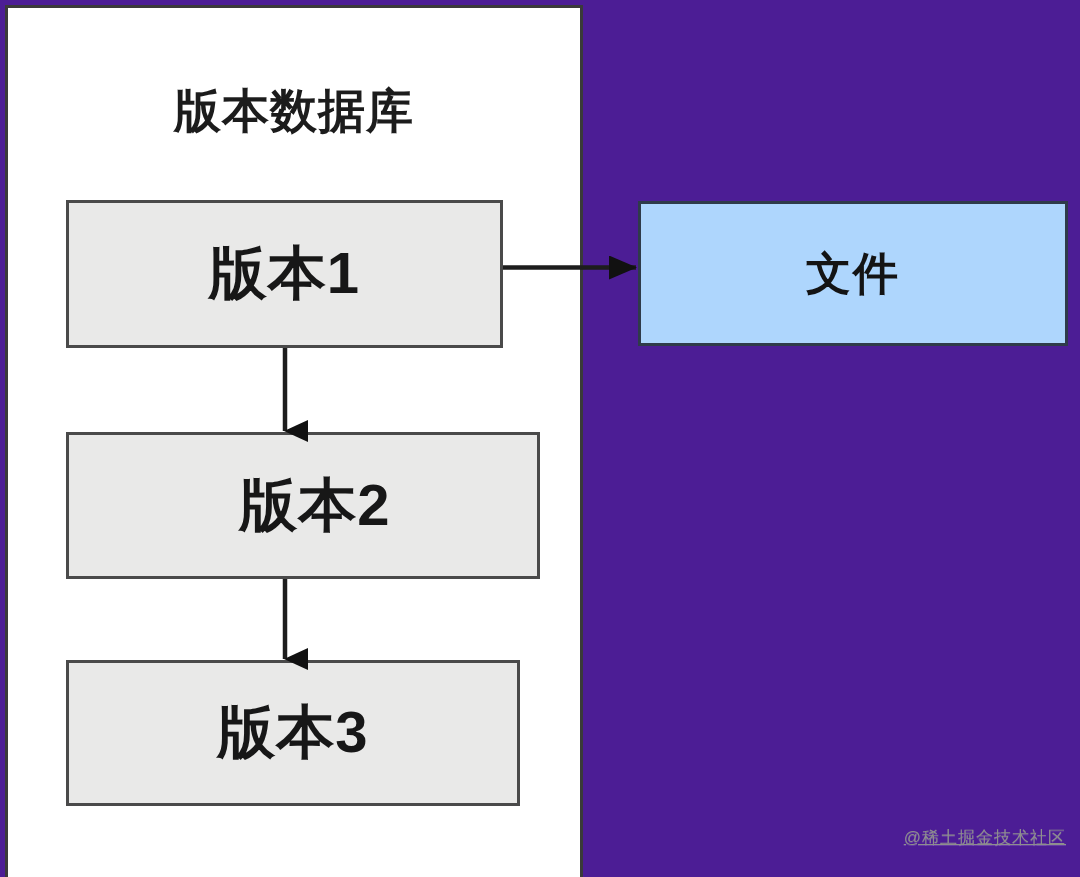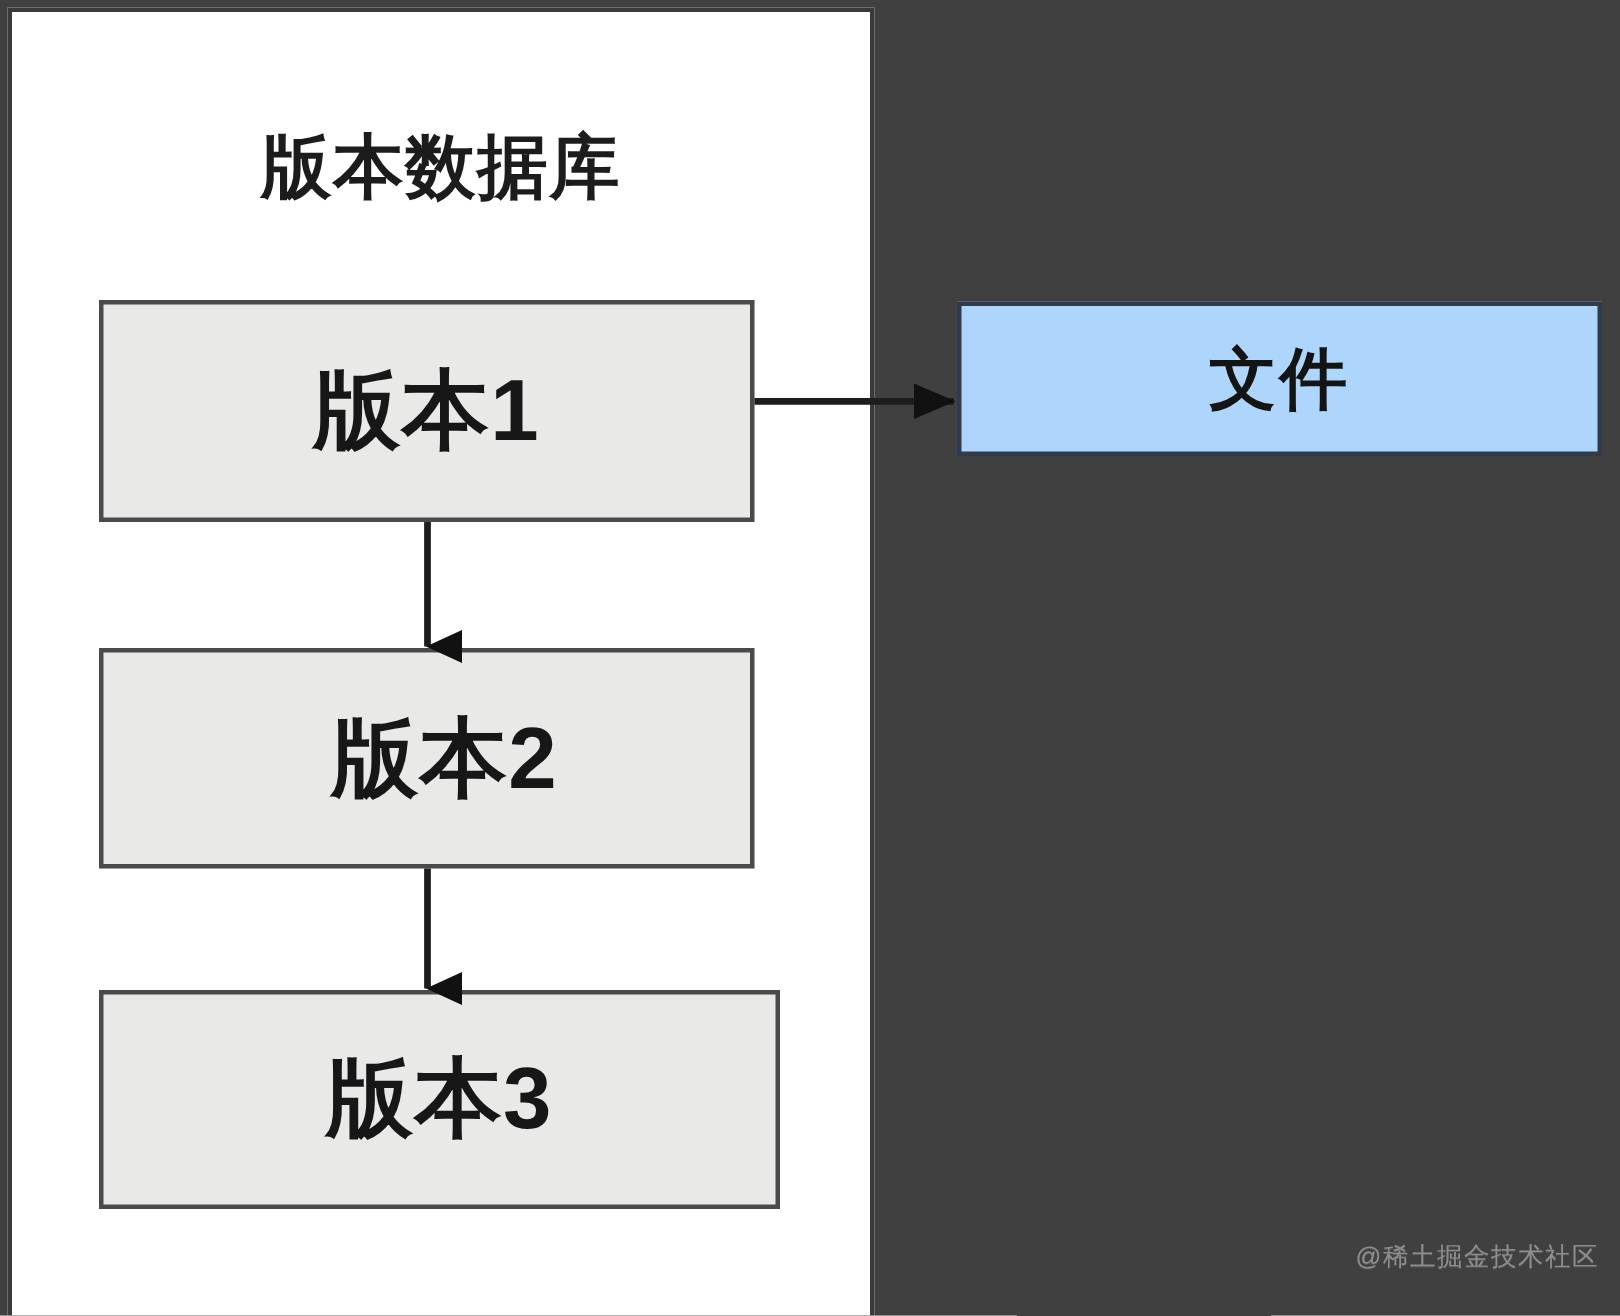--- a/index.html
+++ b/index.html
@@ -4,21 +4,21 @@
 <style>
   html, body {
     margin: 0;
     padding: 0;
     background: #9b9b9b;
   }
   #canvas {
     position: relative;
     width: 1080px;
     height: 877px;
-    background: #404040;
+    background: #4c1d95;
     overflow: hidden;
     font-family: "Liberation Sans", "DejaVu Sans", sans-serif;
   }
 
   
   .db-container {
     position: absolute;
     left: 5px;
     top: 5px;
     width: 578px;
@@ -49,30 +49,30 @@
     box-sizing: border-box;
     display: flex;
     align-items: center;
     justify-content: center;
     font-size: 58px;
     font-weight: 700;
     color: #171717;
     letter-spacing: 1px;
   }
   #node-v1 { left: 66px; top: 200px;  width: 437px; height: 148px; }
-  #node-v2 { left: 66px; top: 432px;  width: 437px; height: 147px; padding-left: 24px; }
+  #node-v2 { left: 66px; top: 432px;  width: 474px; height: 147px; padding-left: 24px; }
   #node-v3 { left: 66px; top: 660px;  width: 454px; height: 146px; }
 
   
   .file-box {
     position: absolute;
     left: 638px;
     top: 201px;
     width: 430px;
-    height: 103px;
+    height: 145px;
     background: #aed6fd;
     border: 3px solid #2f3b4a;
     box-sizing: border-box;
     display: flex;
     align-items: center;
     justify-content: center;
     font-size: 45px;
     font-weight: 700;
     color: #141414;
     letter-spacing: 2px;
@@ -91,20 +91,21 @@
   
   .watermark {
     position: absolute;
     right: 14px;
     bottom: 28px;
     font-size: 17px;
     color: #8e8e8e;
     letter-spacing: 1px;
     text-shadow: 0 1px 0 rgba(255,255,255,0.14);
     white-space: nowrap;
+    text-decoration: underline;
   }
 </style>
 </head>
 <body>
 
 <div id="canvas">
 
   <div class="db-container">
     <div class="db-title">版本数据库</div>
   </div>

